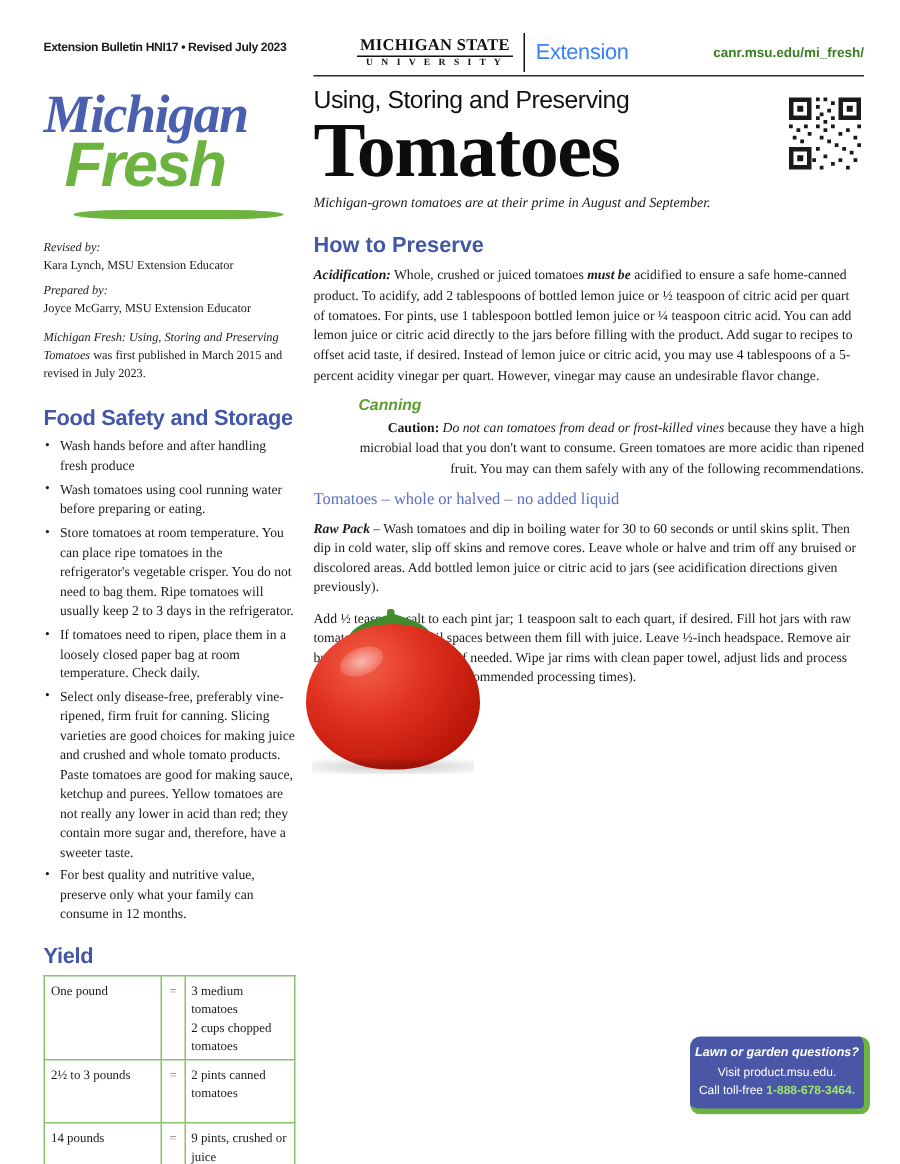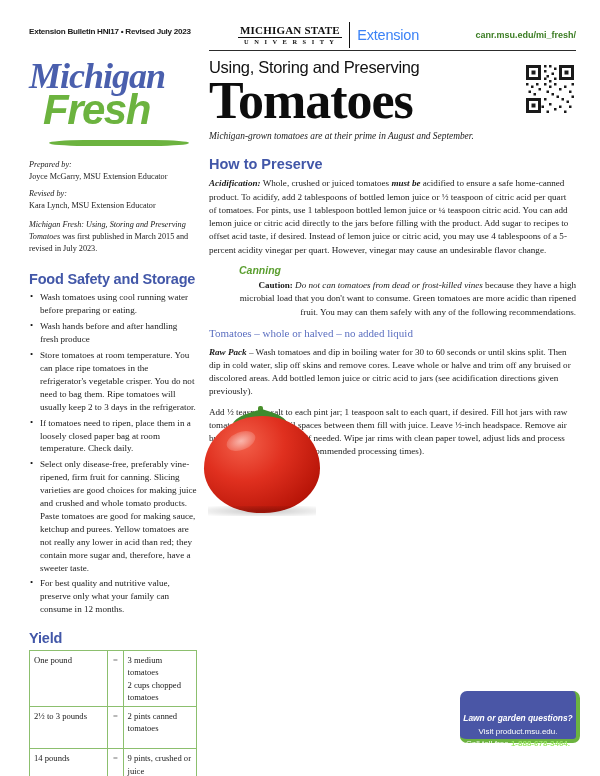--- a/index.html
+++ b/index.html
@@ -195,21 +195,21 @@
     background:radial-gradient(ellipse at 50% 50%, rgba(0,0,0,0.22), rgba(0,0,0,0));
   }
 
   
   .callout {
     position:absolute; left:460px; top:691px; width:120px; height:52px;
     background:#4a56a6; border-radius:7px;
     border-right:4px solid #6cb33f; border-bottom:4px solid #6cb33f;
     color:#ffffff; text-align:center;
     font-family:"Liberation Sans", sans-serif;
-    padding-top:22px;
+    padding-top:5px;
   }
   .callout .l1 { font-weight:700; font-style:italic; font-size:8.4px; margin-bottom:3px; }
   .callout .l2 { font-size:8px; line-height:1.5; }
   .callout .l3 { font-size:8px; line-height:1.5; }
   .callout .phone { color:#9fe86a; font-weight:700; }
 </style>
 </head>
 <body>
 
 <div class="topbar">
@@ -231,36 +231,36 @@
 <div class="leftcol">
 
   <div class="logo">
     <div class="logo-mich">Michigan</div>
     <div class="logo-fresh">Fresh</div>
     <div class="logo-swoosh"></div>
   </div>
 
   <div class="credits">
     <div class="grp">
+      <div class="lbl">Revised by:</div>
+      <div>Kara Lynch, MSU Extension Educator</div>
+    </div>
+    <div class="grp">
       <div class="lbl">Prepared by:</div>
       <div>Joyce McGarry, MSU Extension Educator</div>
-    </div>
-    <div class="grp">
-      <div class="lbl">Revised by:</div>
-      <div>Kara Lynch, MSU Extension Educator</div>
     </div>
     <div class="note">
       <i>Michigan Fresh: Using, Storing and Preserving Tomatoes</i><span> was first published in March 2015 and revised in July 2023.</span>
     </div>
   </div>
 
   <div class="h2">Food Safety and Storage</div>
   <ul class="bullets">
+    <li>Wash hands before and after handling fresh produce</li>
     <li>Wash tomatoes using cool running water before preparing or eating.</li>
-    <li>Wash hands before and after handling fresh produce</li>
     <li>Store tomatoes at room temperature. You can place ripe tomatoes in the refrigerator's vegetable crisper. You do not need to bag them. Ripe tomatoes will usually keep 2 to 3 days in the refrigerator.</li>
     <li>If tomatoes need to ripen, place them in a loosely closed paper bag at room temperature. Check daily.</li>
     <li>Select only disease-free, preferably vine-ripened, firm fruit for canning. Slicing varieties are good choices for making juice and crushed and whole tomato products. Paste tomatoes are good for making sauce, ketchup and purees. Yellow tomatoes are not really any lower in acid than red; they contain more sugar and, therefore, have a sweeter taste.</li>
     <li>For best quality and nutritive value, preserve only what your family can consume in 12 months.</li>
   </ul>
 
   <div class="h2 yield">Yield</div>
   <table class="yield">
     <tbody>
         <tr>

